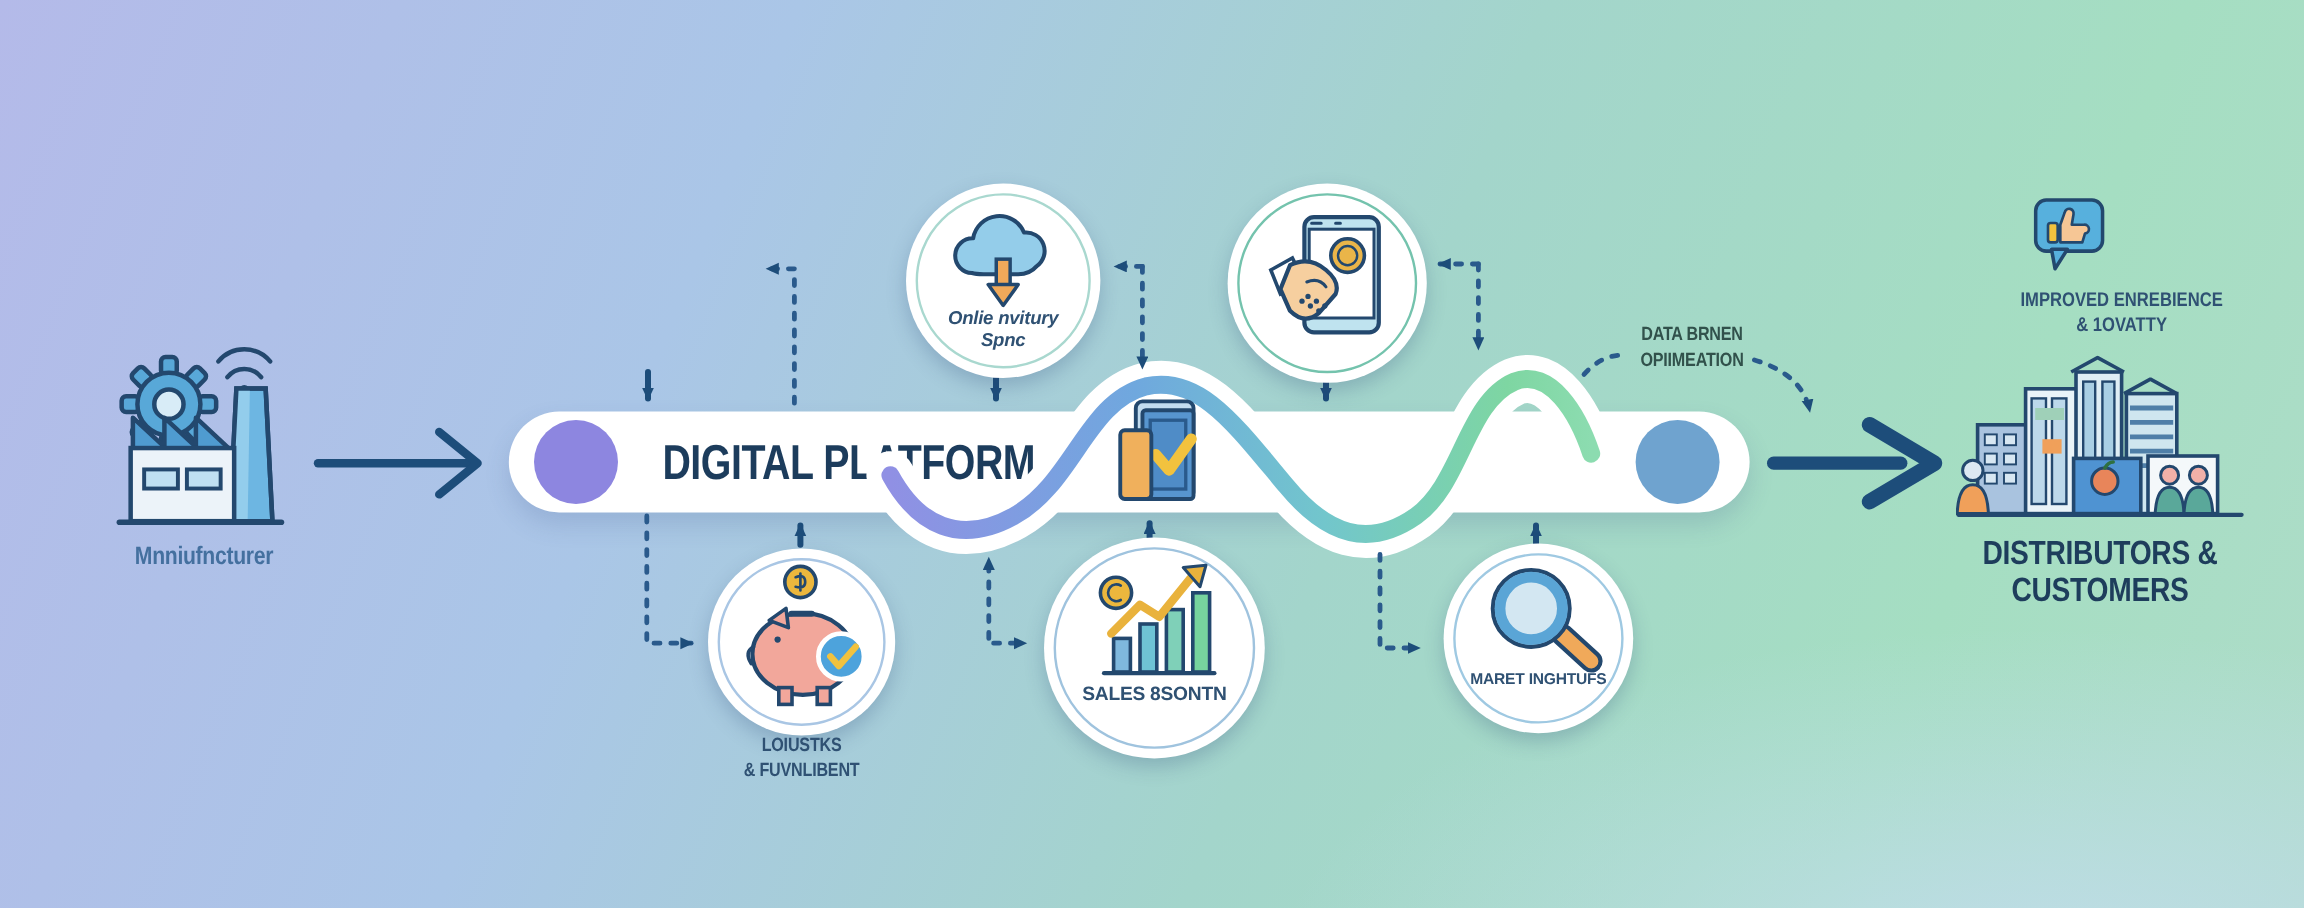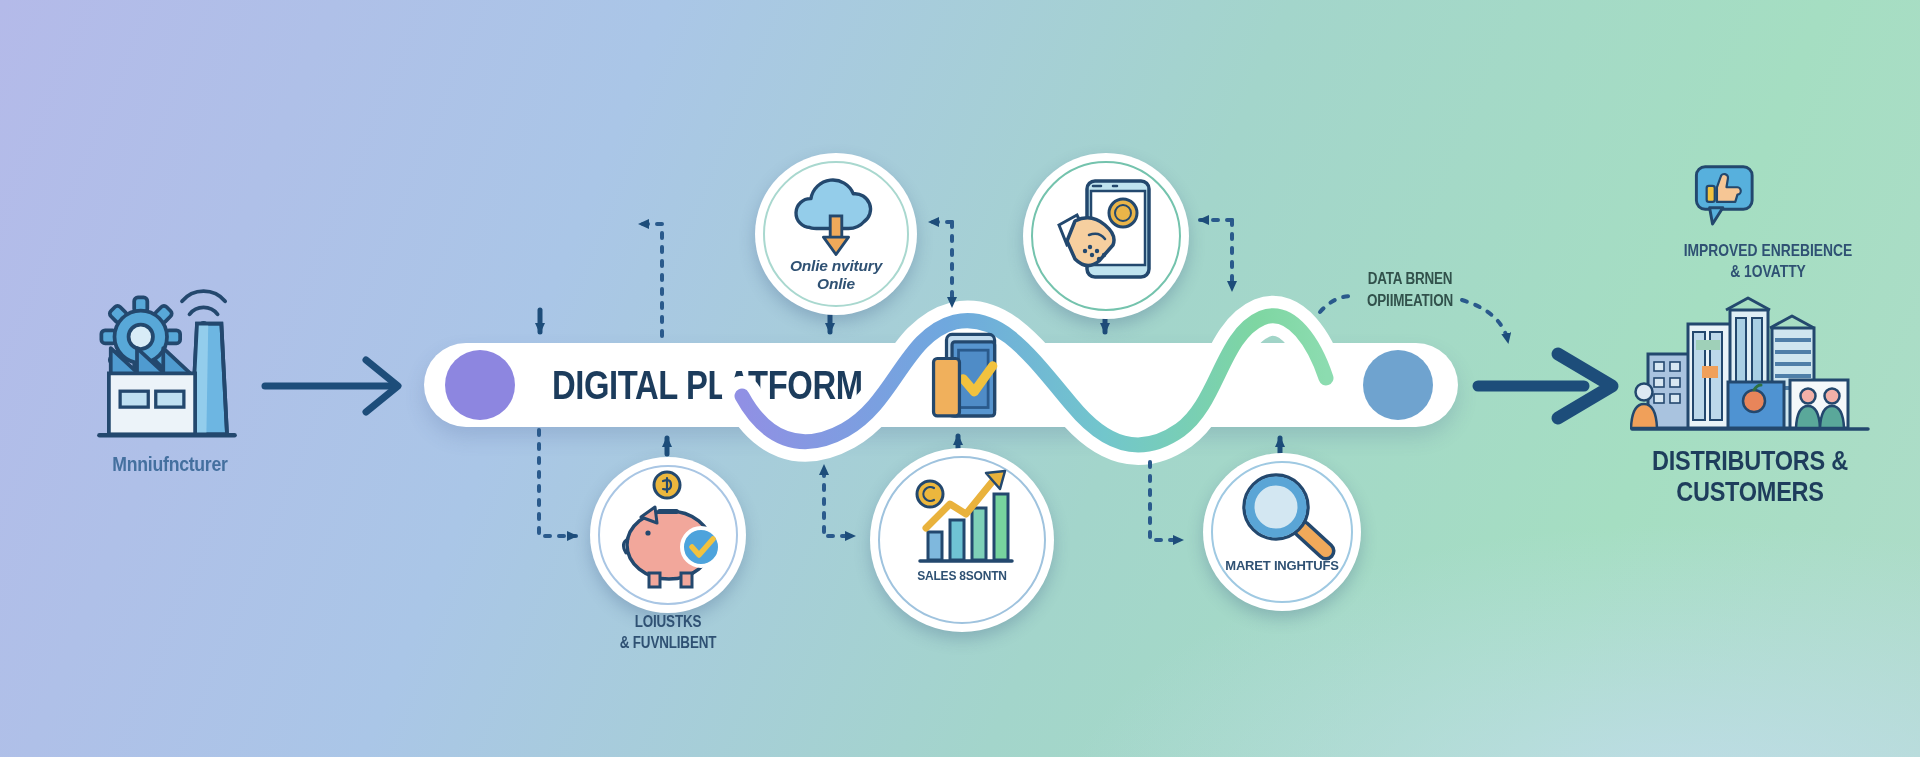--- a/index.html
+++ b/index.html
@@ -139,21 +139,21 @@
 
   <div class="node" style="left:755px;top:153px;width:162px;height:162px;z-index:3;font-style:italic;">
     <div class="ring" style="border-color:#a9d8cf;"></div>
     <svg class="abs" style="left:28px;top:18px;" width="106" height="88" viewBox="0 0 110 90">
       <path d="M28,58 a15,15 0 0 1 1,-30 a23,23 0 0 1 44,-5 a16,16 0 0 1 11,29 q-6,7 -16,7 h-30 q-7,0 -10,-1 z" fill="#94cdea" stroke="#23486e" stroke-width="3.5" stroke-linejoin="round"></path>
       <rect x="49" y="46" width="12" height="24" fill="#f0a95a" stroke="#23486e" stroke-width="3"></rect>
       <polygon points="42,68 68,68 55,86" fill="#f0a95a" stroke="#23486e" stroke-width="3" stroke-linejoin="round"></polygon>
     </svg>
     <div class="node-label" style="top:104px;">
       <div>Onlie nvitury</div>
-      <div>Onlie</div>
+      <div>Spnc</div>
     </div>
   </div>
 
   <div class="node" style="left:1023px;top:153px;width:166px;height:166px;z-index:3;">
     <div class="ring" style="border-color:#74c3ad;"></div>
     <svg class="abs" style="left:28px;top:24px;" width="110" height="116" viewBox="0 0 110 116">
       <rect x="36" y="4" width="62" height="96" rx="8" fill="#bfe3ef" stroke="#23486e" stroke-width="3.5"></rect>
       <rect x="40" y="14" width="54" height="74" fill="#ffffff" stroke="#23486e" stroke-width="2.5"></rect>
       <path d="M42,9 h8 M62,9 h4" stroke="#23486e" stroke-width="2.5" stroke-linecap="round"></path>
       <circle cx="72" cy="36" r="14" fill="#eab549" stroke="#23486e" stroke-width="3"></circle>
@@ -199,21 +199,21 @@
       <rect x="20" y="66" width="14" height="28" fill="#7fb8dd" stroke="#23486e" stroke-width="3"></rect>
       <rect x="42" y="54" width="14" height="40" fill="#6fc3d4" stroke="#23486e" stroke-width="3"></rect>
       <rect x="64" y="42" width="14" height="52" fill="#7fd0b8" stroke="#23486e" stroke-width="3"></rect>
       <rect x="86" y="28" width="14" height="66" fill="#77d49e" stroke="#23486e" stroke-width="3"></rect>
       <path d="M12,95 H104" stroke="#23486e" stroke-width="3.5" stroke-linecap="round"></path>
       <path d="M18,62 L42,38 L58,48 L84,16" fill="none" stroke="#e9b23c" stroke-width="7" stroke-linecap="round" stroke-linejoin="round"></path>
       <polygon points="78,7 97,5 92,23" fill="#e9b23c" stroke="#23486e" stroke-width="2.5" stroke-linejoin="round"></polygon>
       <circle cx="22" cy="28" r="13" fill="#ecb73d" stroke="#23486e" stroke-width="3"></circle>
       <path d="M26,22 a7,7 0 1 0 0,12" fill="none" stroke="#23486e" stroke-width="2.2" stroke-linecap="round"></path>
     </svg>
-    <div class="node-label" style="top:122px;font-size:12px;">SALES 8SONTN</div>
+    <div class="node-label" style="top:122px;font-size:16px;">SALES 8SONTN</div>
   </div>
 
   <div class="node" style="left:1203px;top:453px;width:158px;height:158px;z-index:3;">
     <div class="ring" style="border-color:#9fc9e2;"></div>
     <svg class="abs" style="left:27px;top:14px;" width="108" height="100" viewBox="0 0 108 100">
       <path d="M72,62 L96,84" stroke="#23486e" stroke-width="19" stroke-linecap="round"></path>
       <path d="M72,62 L96,84" stroke="#f0a95a" stroke-width="12" stroke-linecap="round"></path>
       <circle cx="46" cy="40" r="32" fill="#d3e7f2" stroke="#23486e" stroke-width="3.5"></circle>
       <circle cx="46" cy="40" r="26" fill="none" stroke="#5aa5d6" stroke-width="9"></circle>
     </svg>

